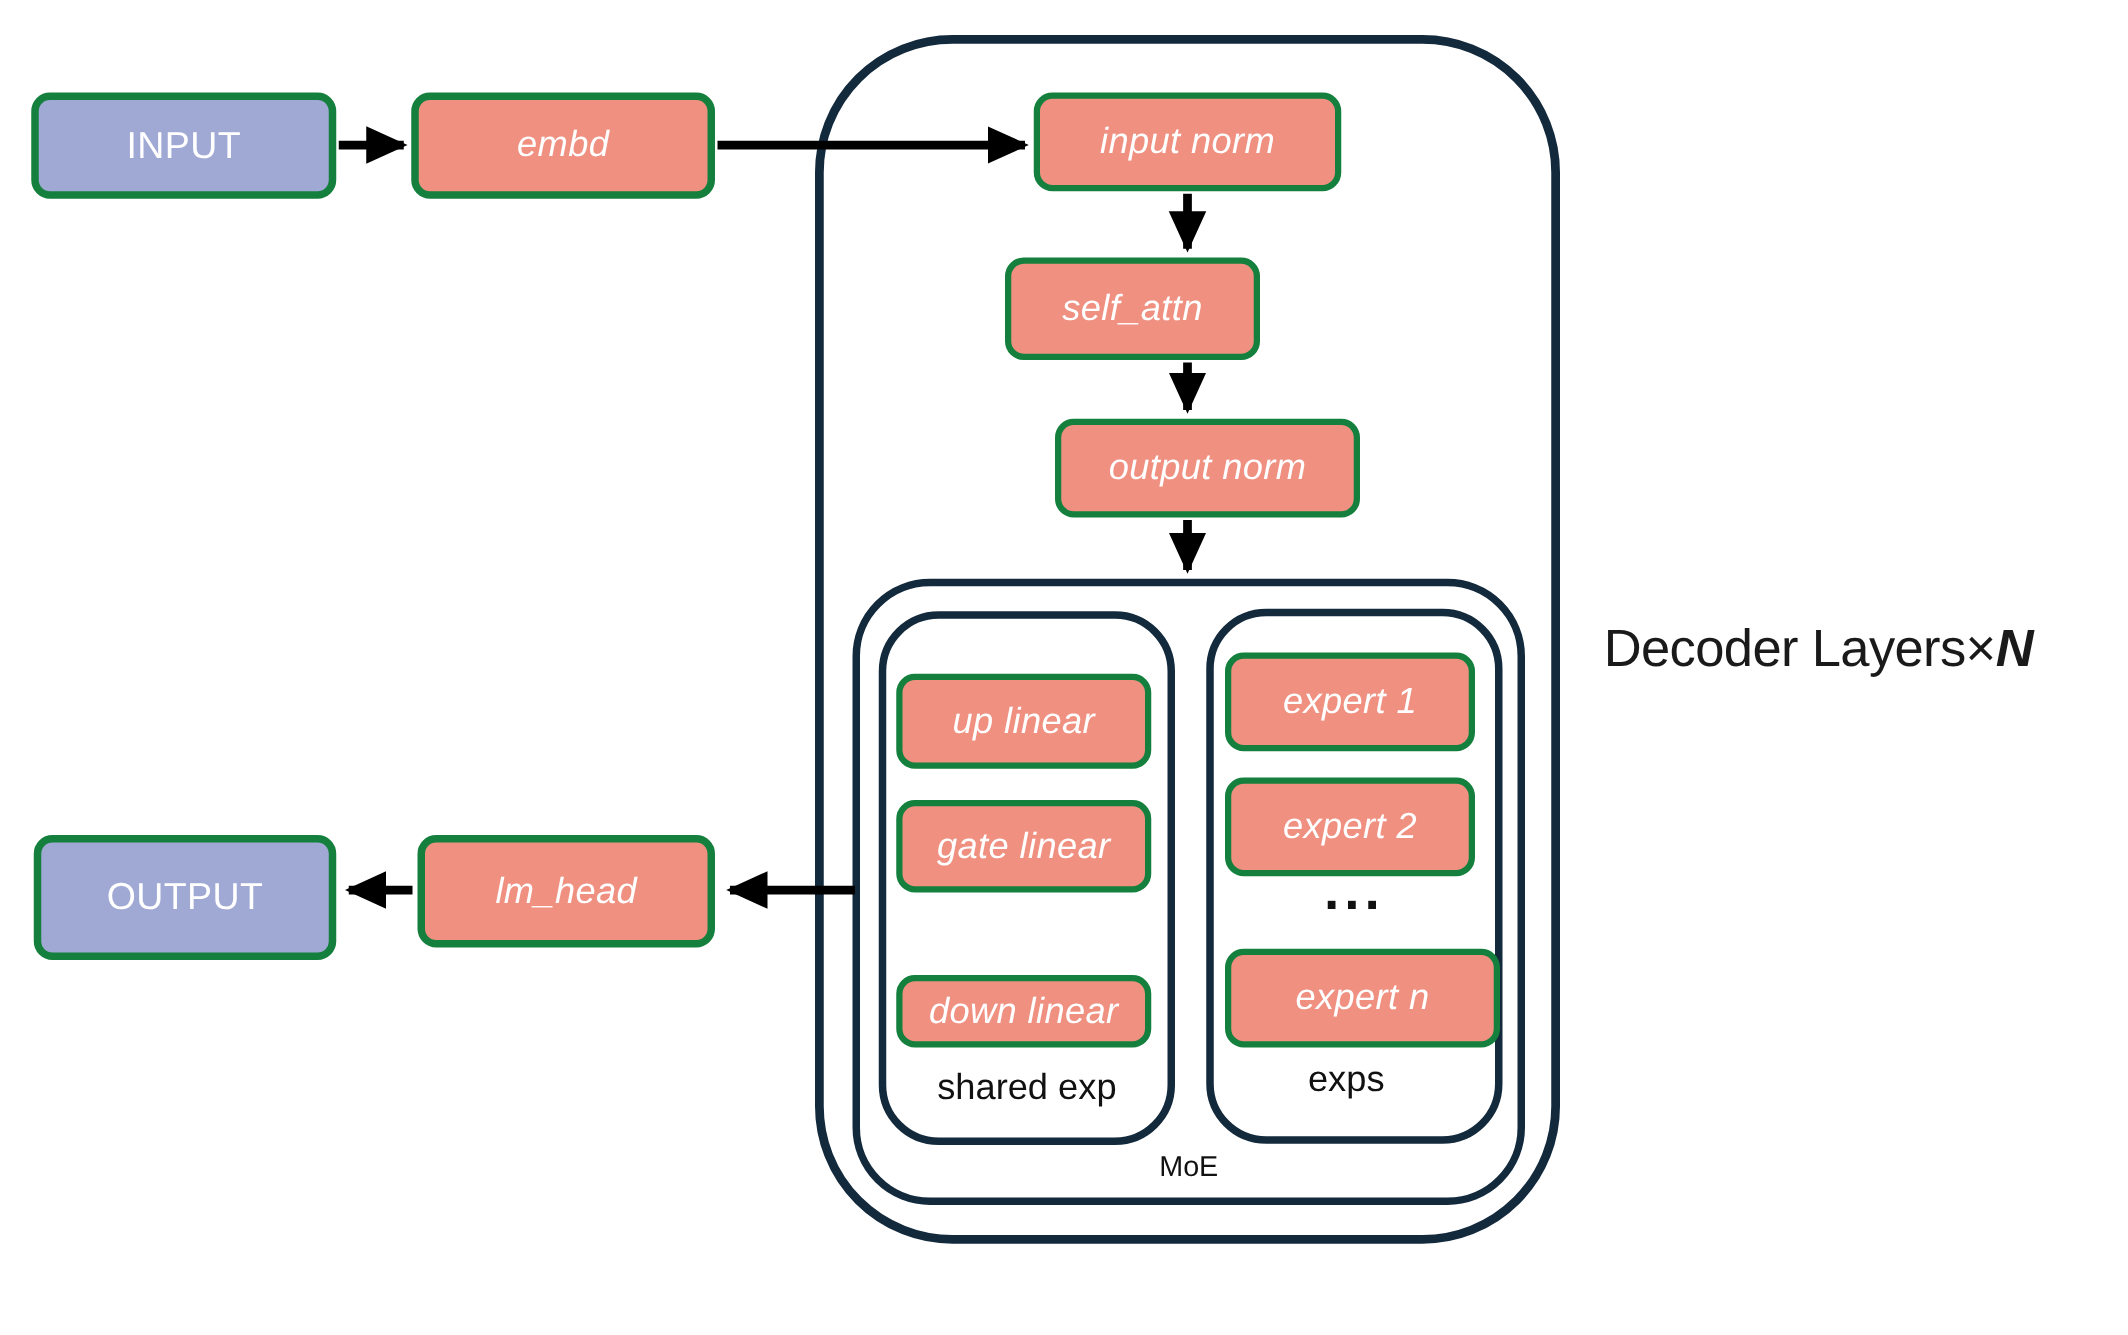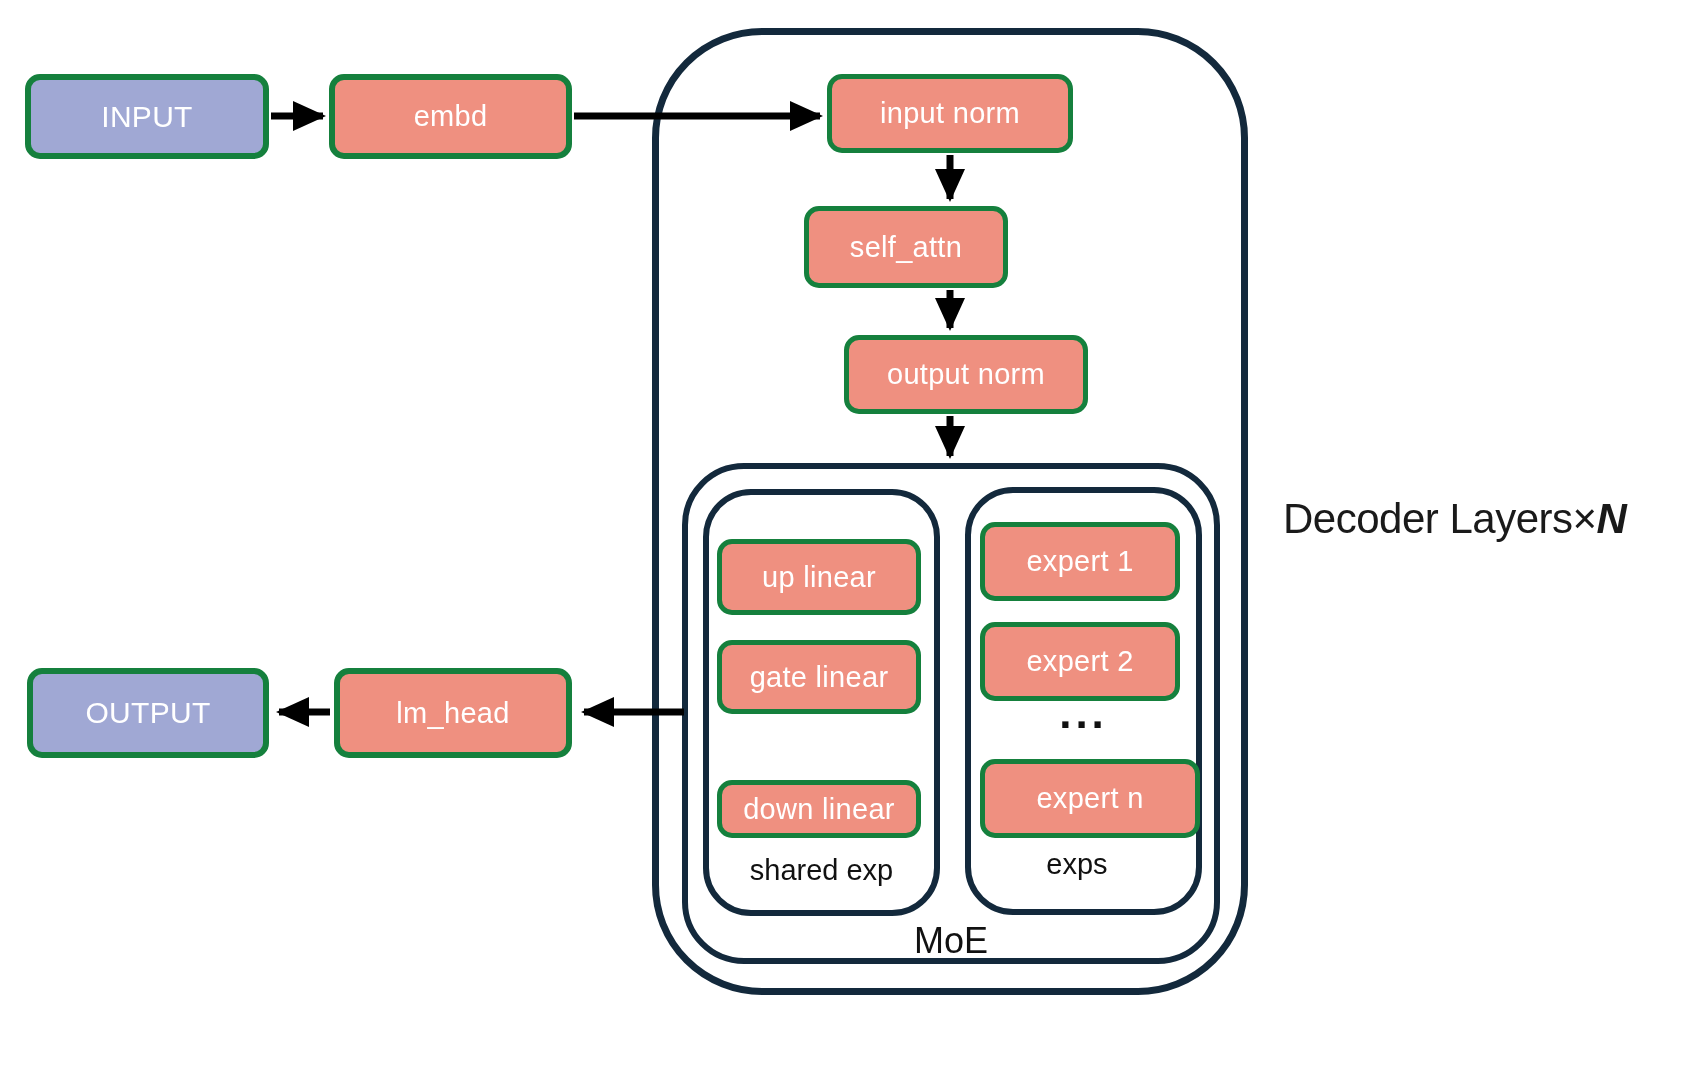--- a/index.html
+++ b/index.html
@@ -45,48 +45,48 @@
     justify-content: center;
     border: 5px solid #15803d;
     border-radius: 15px;
     color: #ffffff;
     font-size: 29px;
     font-weight: 500;
     letter-spacing: 0.3px;
     white-space: nowrap;
   }
   .node.io     { background: #a0a8d4; border-width: 6px; font-size: 30px; }
-  .node.module { background: #ef9080; }
+  .node.module { background: #ef9080; font-style: italic; }
 
   #n-input      { left: 25px;  top: 74px;  width: 244px; height: 85px; }
   #n-embd       { left: 329px; top: 74px;  width: 243px; height: 85px; border-width: 6px; }
   #n-inputnorm  { left: 827px; top: 74px;  width: 246px; height: 79px; }
   #n-selfattn   { left: 804px; top: 206px; width: 204px; height: 82px; }
   #n-outputnorm { left: 844px; top: 335px; width: 244px; height: 79px; }
   #n-up         { left: 717px; top: 539px; width: 204px; height: 76px; }
   #n-gate       { left: 717px; top: 640px; width: 204px; height: 74px; }
   #n-down       { left: 717px; top: 780px; width: 204px; height: 58px; }
   #n-e1         { left: 980px; top: 522px; width: 200px; height: 79px; }
   #n-e2         { left: 980px; top: 622px; width: 200px; height: 79px; }
   #n-en         { left: 980px; top: 759px; width: 220px; height: 79px; }
-  #n-output     { left: 27px;  top: 668px; width: 242px; height: 90px; }
+  #n-output     { left: 27px;  top: 668px; width: 242px; height: 100px; }
   #n-lmhead     { left: 334px; top: 668px; width: 238px; height: 90px; border-width: 6px; }
 
   
   .grouplabel {
     position: absolute;
     color: #111111;
     font-size: 29px;
     font-weight: 400;
     text-align: center;
     white-space: nowrap;
   }
   #l-shared  { left: 703px;  top: 854px; width: 237px; }
   #l-exps    { left: 965px;  top: 848px; width: 224px; }
-  #l-moe     { left: 682px;  top: 920px; width: 538px; font-size: 36px; }
+  #l-moe     { left: 682px;  top: 920px; width: 538px; font-size: 23px; }
 
   #dots {
     position: absolute;
     left: 965px; top: 690px; width: 237px; height: 56px;
     color: #111111;
     font-size: 44px;
     font-weight: 800;
     letter-spacing: 4px;
     text-align: center;
     line-height: 46px;

